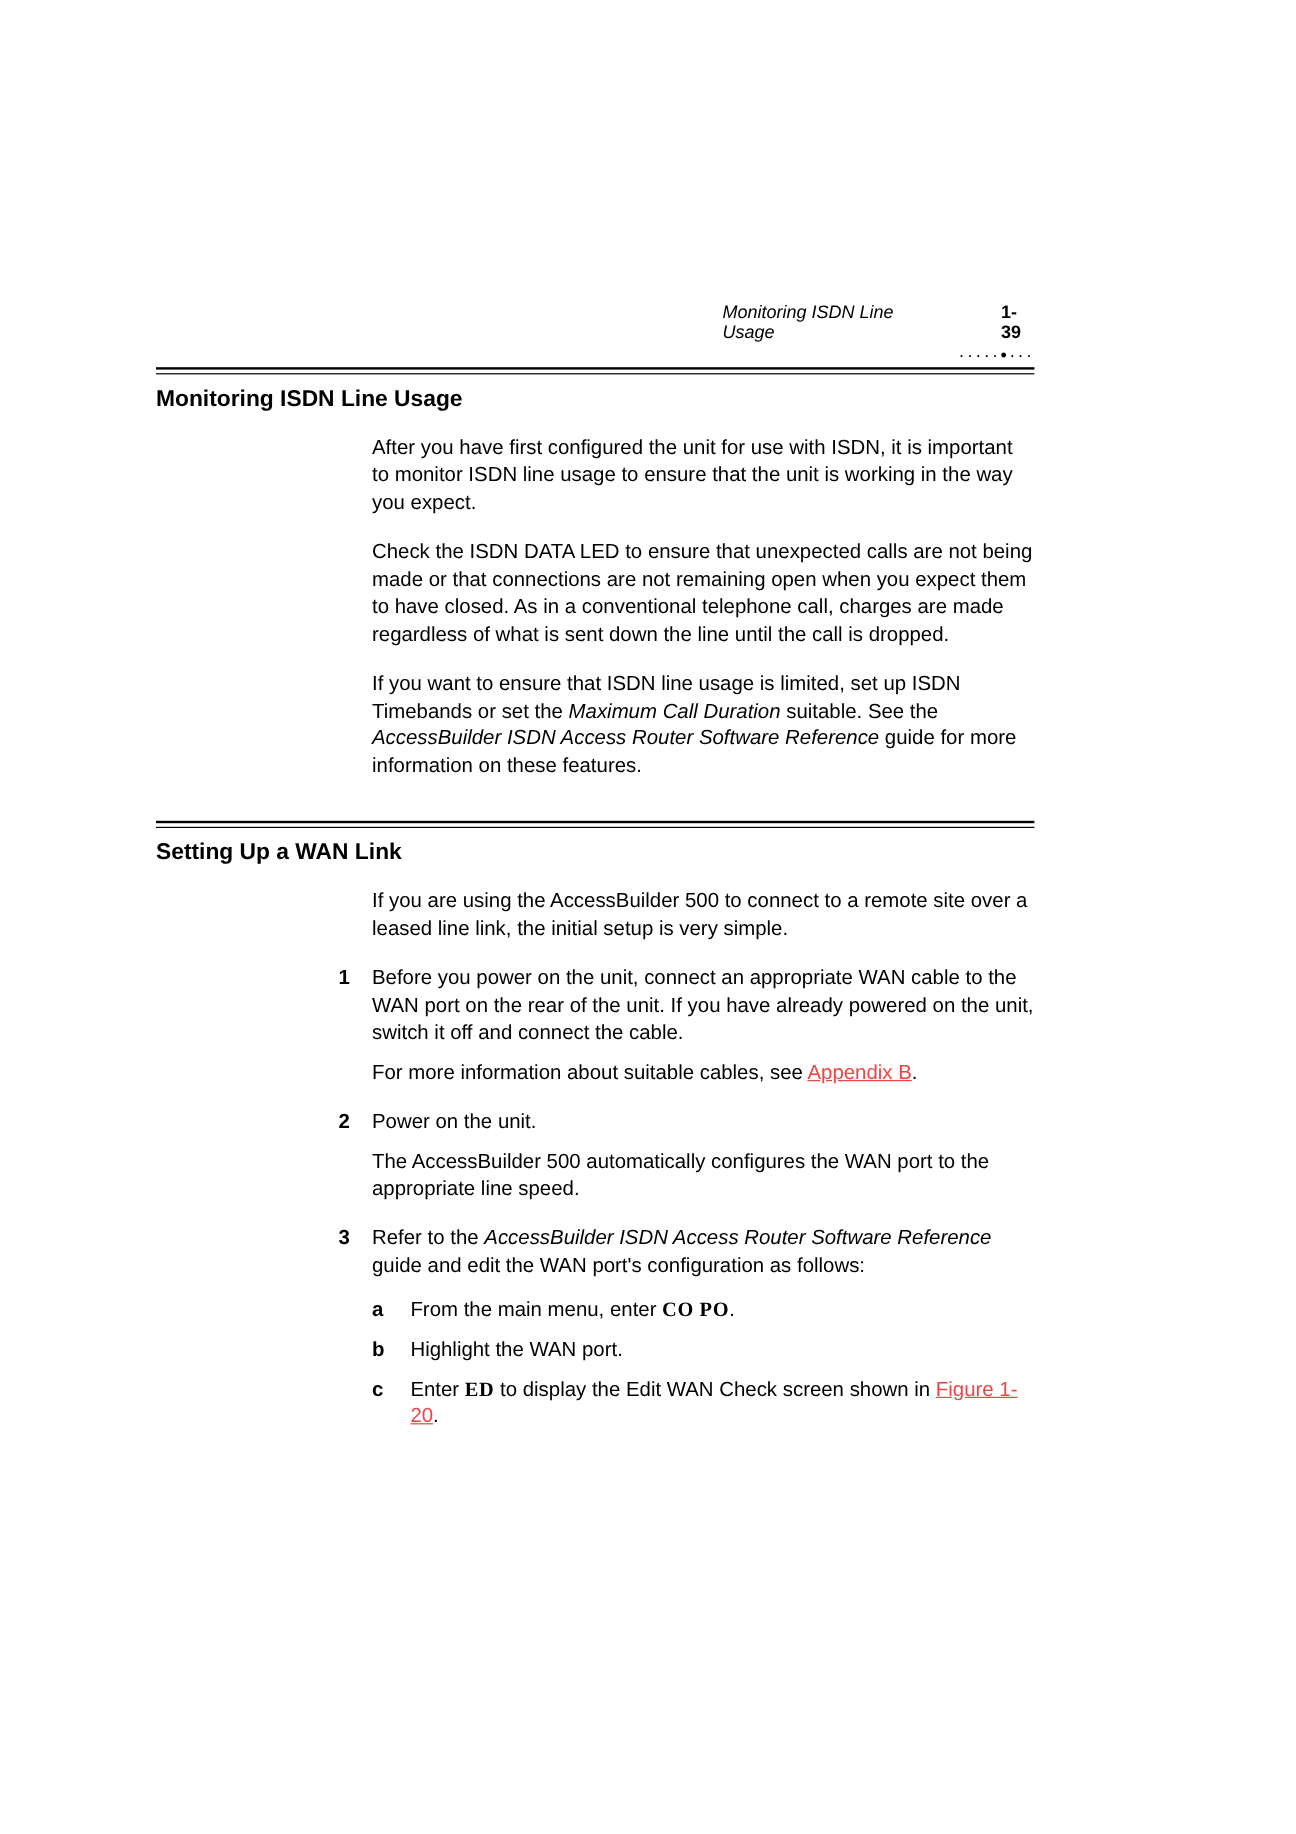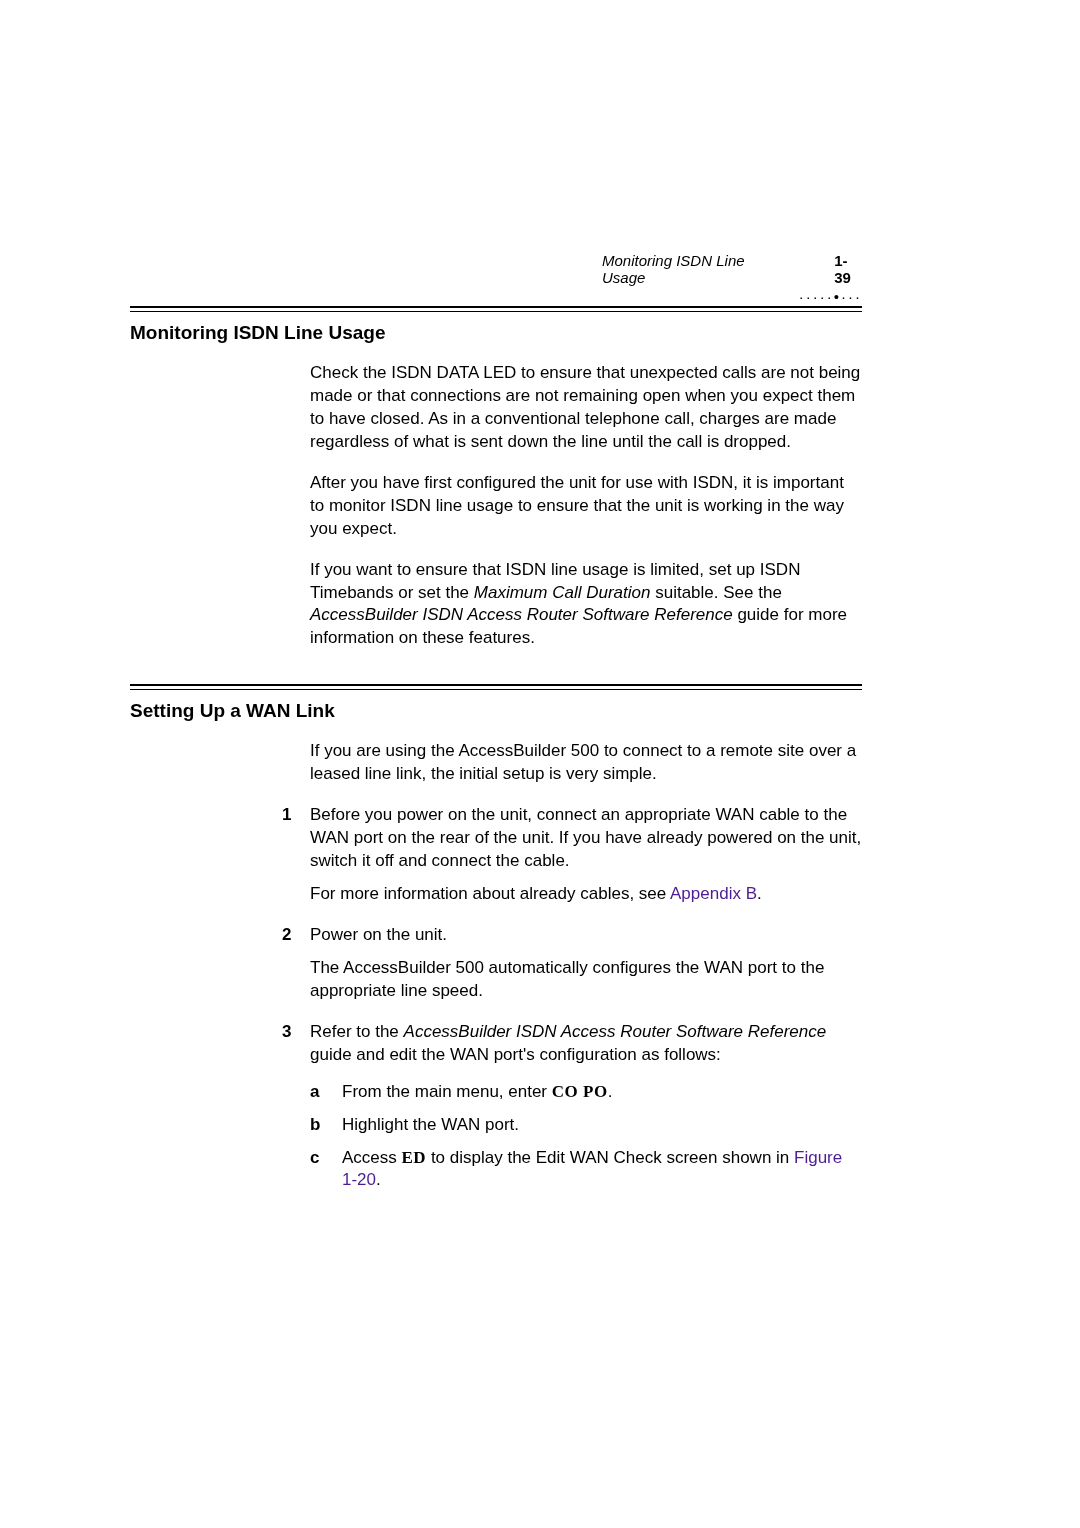--- a/index.html
+++ b/index.html
@@ -92,21 +92,22 @@
     position: relative;
     padding-left: 32px;
     margin-top: 10px;
   }
   .sub-letter {
     position: absolute;
     left: 0;
     font-weight: bold;
   }
   .link {
-    color: #4c1d95;
+    color: #ef4444;
+    text-decoration: underline;
   }
   .mono {
     font-family: Liberation Serif, serif;
     font-weight: bold;
     letter-spacing: 0.5px;
   }
   .follow-para {
     margin-top: 10px;
   }
 </style>
@@ -121,38 +122,38 @@
   <div class="dots-deco">·····•···</div>
 </div>
 
 <div class="page">
   <div class="content">
 
     <div class="section-rule-top"></div>
     <div class="section-heading">Monitoring ISDN Line Usage</div>
 
     <div class="body-col">
+      <p class="para">After you have first configured the unit for use with ISDN, it is important to monitor ISDN line usage to ensure that the unit is working in the way you expect.</p>
       <p class="para">Check the ISDN DATA LED to ensure that unexpected calls are not being made or that connections are not remaining open when you expect them to have closed. As in a conventional telephone call, charges are made regardless of what is sent down the line until the call is dropped.</p>
-      <p class="para">After you have first configured the unit for use with ISDN, it is important to monitor ISDN line usage to ensure that the unit is working in the way you expect.</p>
       <p class="para">
         <span>If you want to ensure that ISDN line usage is limited, set up ISDN Timebands or set the </span><span class="italic">Maximum Call Duration</span><span> suitable. See the </span><span class="italic">AccessBuilder ISDN Access Router Software Reference</span><span> guide for more information on these features.</span>
       </p>
     </div>
 
     <div class="section-rule-mid"></div>
     <div class="section-heading">Setting Up a WAN Link</div>
 
     <div class="body-col">
       <p class="para">If you are using the AccessBuilder 500 to connect to a remote site over a leased line link, the initial setup is very simple.</p>
 
       <div class="list-item">
         <span class="list-num">1</span>
         <span>Before you power on the unit, connect an appropriate WAN cable to the WAN port on the rear of the unit. If you have already powered on the unit, switch it off and connect the cable.</span>
         <p class="follow-para">
-          <span>For more information about already cables, see </span><span class="link">Appendix B</span><span>.</span>
+          <span>For more information about suitable cables, see </span><span class="link">Appendix B</span><span>.</span>
         </p>
       </div>
 
       <div class="list-item">
         <span class="list-num">2</span>
         <span>Power on the unit.</span>
         <p class="follow-para">The AccessBuilder 500 automatically configures the WAN port to the appropriate line speed.</p>
       </div>
 
       <div class="list-item">
@@ -163,21 +164,21 @@
           <div class="sub-item">
             <span class="sub-letter">a</span>
             <span>From the main menu, enter </span><span class="mono">CO PO</span><span>.</span>
           </div>
           <div class="sub-item">
             <span class="sub-letter">b</span>
             <span>Highlight the WAN port.</span>
           </div>
           <div class="sub-item">
             <span class="sub-letter">c</span>
-            <span>Access </span><span class="mono">ED</span><span> to display the Edit WAN Check screen shown in </span><span class="link">Figure 1-20</span><span>.</span>
+            <span>Enter </span><span class="mono">ED</span><span> to display the Edit WAN Check screen shown in </span><span class="link">Figure 1-20</span><span>.</span>
           </div>
         </div>
       </div>
 
     </div>
 
   </div>
 </div>
 
 </body></html>

